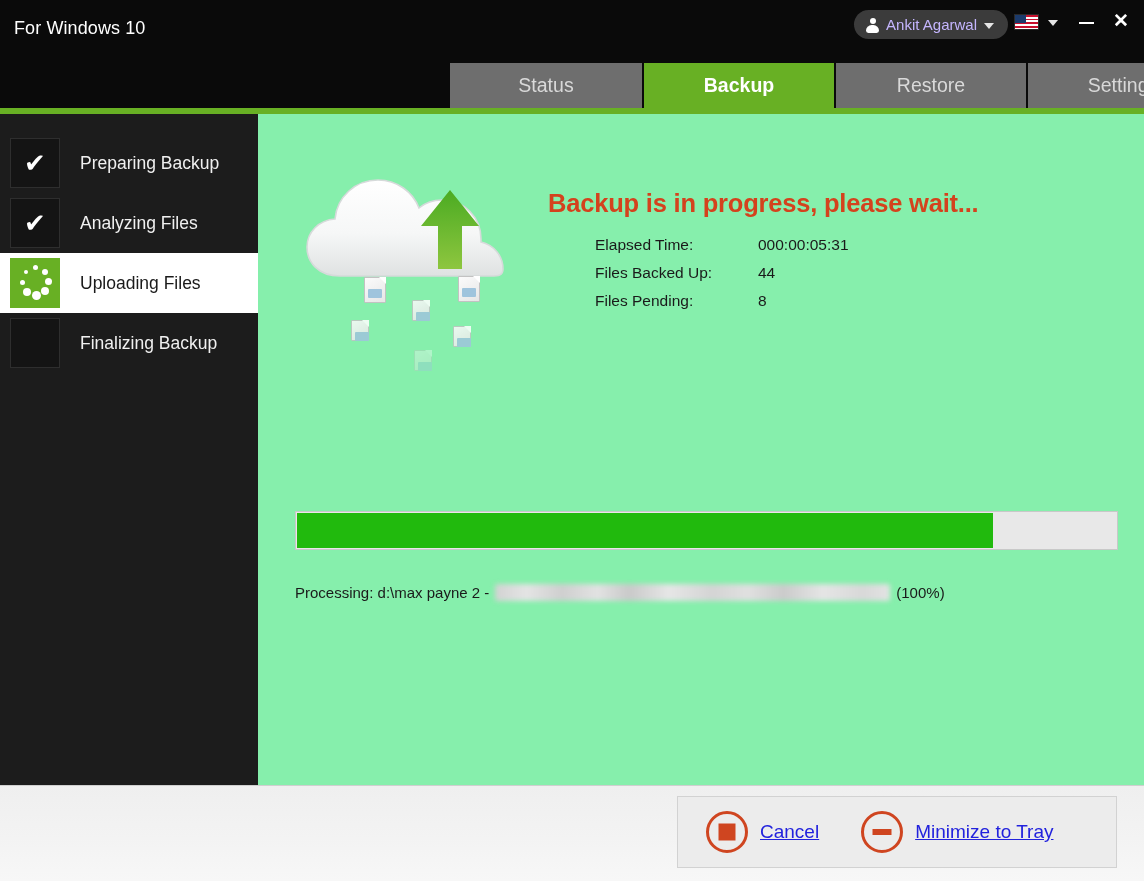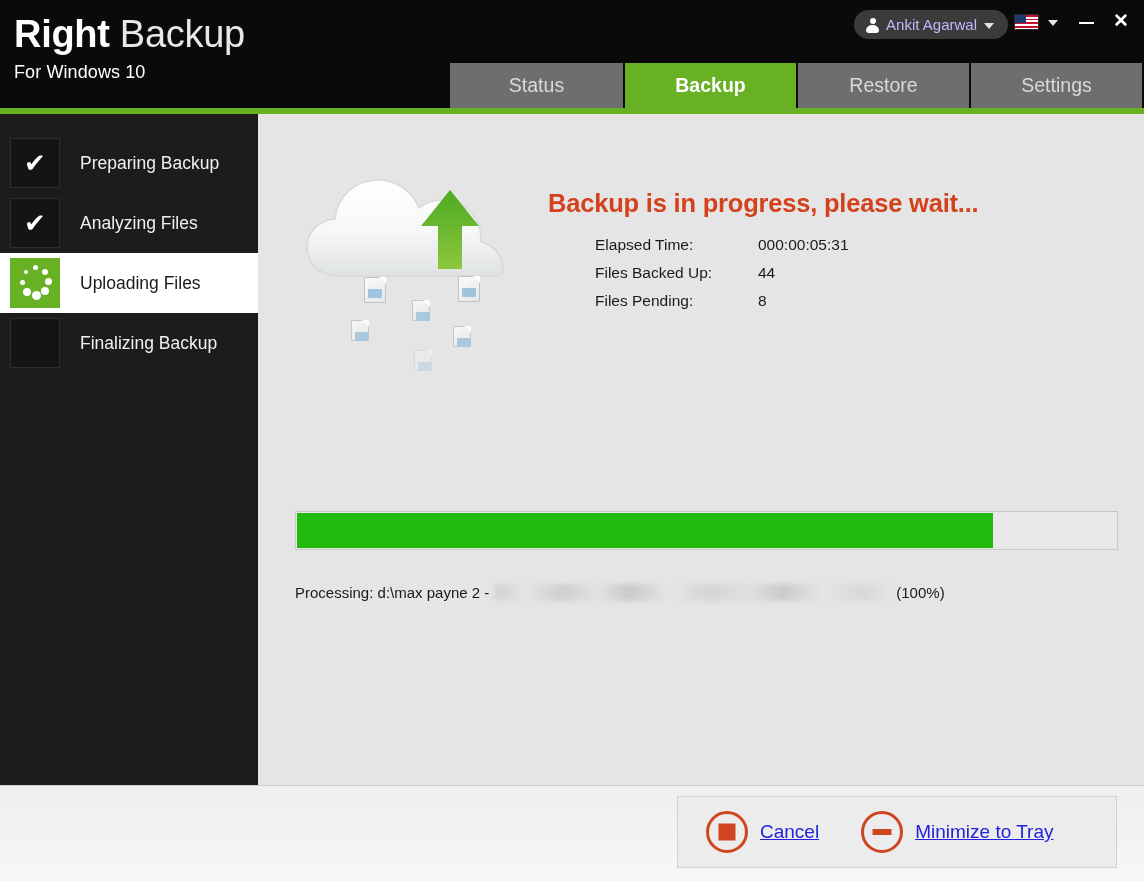--- a/index.html
+++ b/index.html
@@ -178,21 +178,21 @@
 
   
   .tabstrip {
     position: absolute;
     left: 450px;
     top: 63px;
     height: 45px;
     display: flex;
   }
   .tab {
-    width: 173px;
+    width: 192px;
     height: 45px;
     background: #6e6e6e;
     color: #d9d9d9;
     font-size: 19.5px;
     display: flex;
     align-items: center;
     justify-content: center;
     border-left: 2px solid #0a0a0a;
     box-sizing: border-box;
     cursor: pointer;
@@ -286,21 +286,21 @@
     position: absolute;
     background: #ffffff;
     border-radius: 50%;
     display: block;
   }
 
   
   .main-panel {
     flex: 1 1 auto;
     position: relative;
-    background: #e5e5e5;
+    background: #86efac;
     min-width: 0;
   }
 
   
   .cloud-wrap {
     position: absolute;
     left: 40px;
     top: 50px;
     width: 230px;
     height: 220px;
@@ -476,21 +476,20 @@
   }
 </style>
 </head>
 <body>
 
 <div class="app-window">
 
   <div class="titlebar">
 
     <div class="brand">
-      <div class="brand-line1"><span class="bold">Right</span><span class="light"> Backup</span></div>
       <div class="brand-line2">For Windows 10</div>
     </div>
 
     <div class="account-pill">
       <span class="person-icon"></span>
       <span class="account-name">Ankit Agarwal</span>
       <span class="caret-down"></span>
     </div>
 
     <div class="flag-group">

